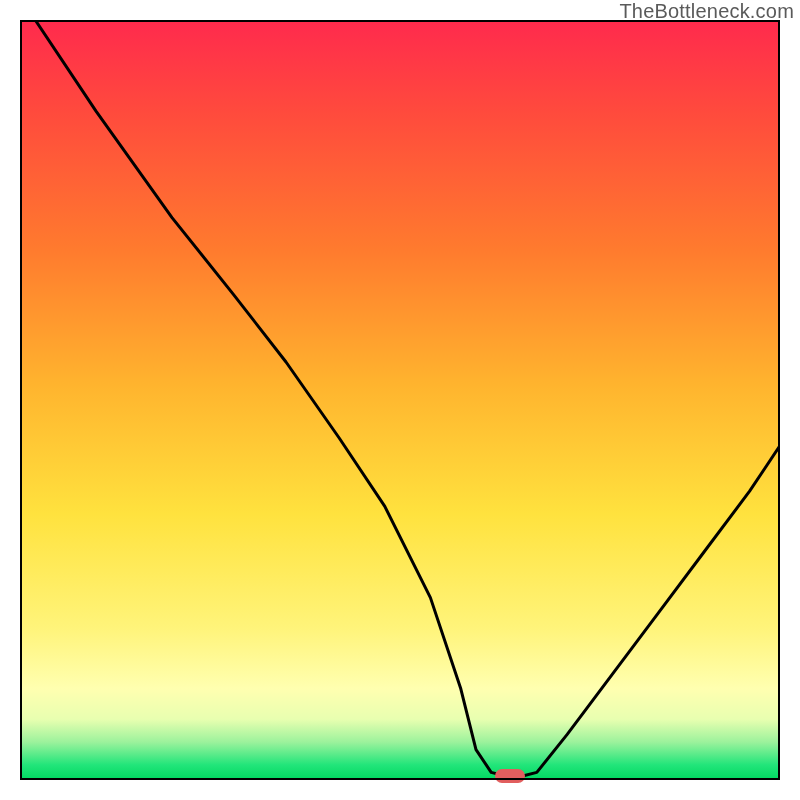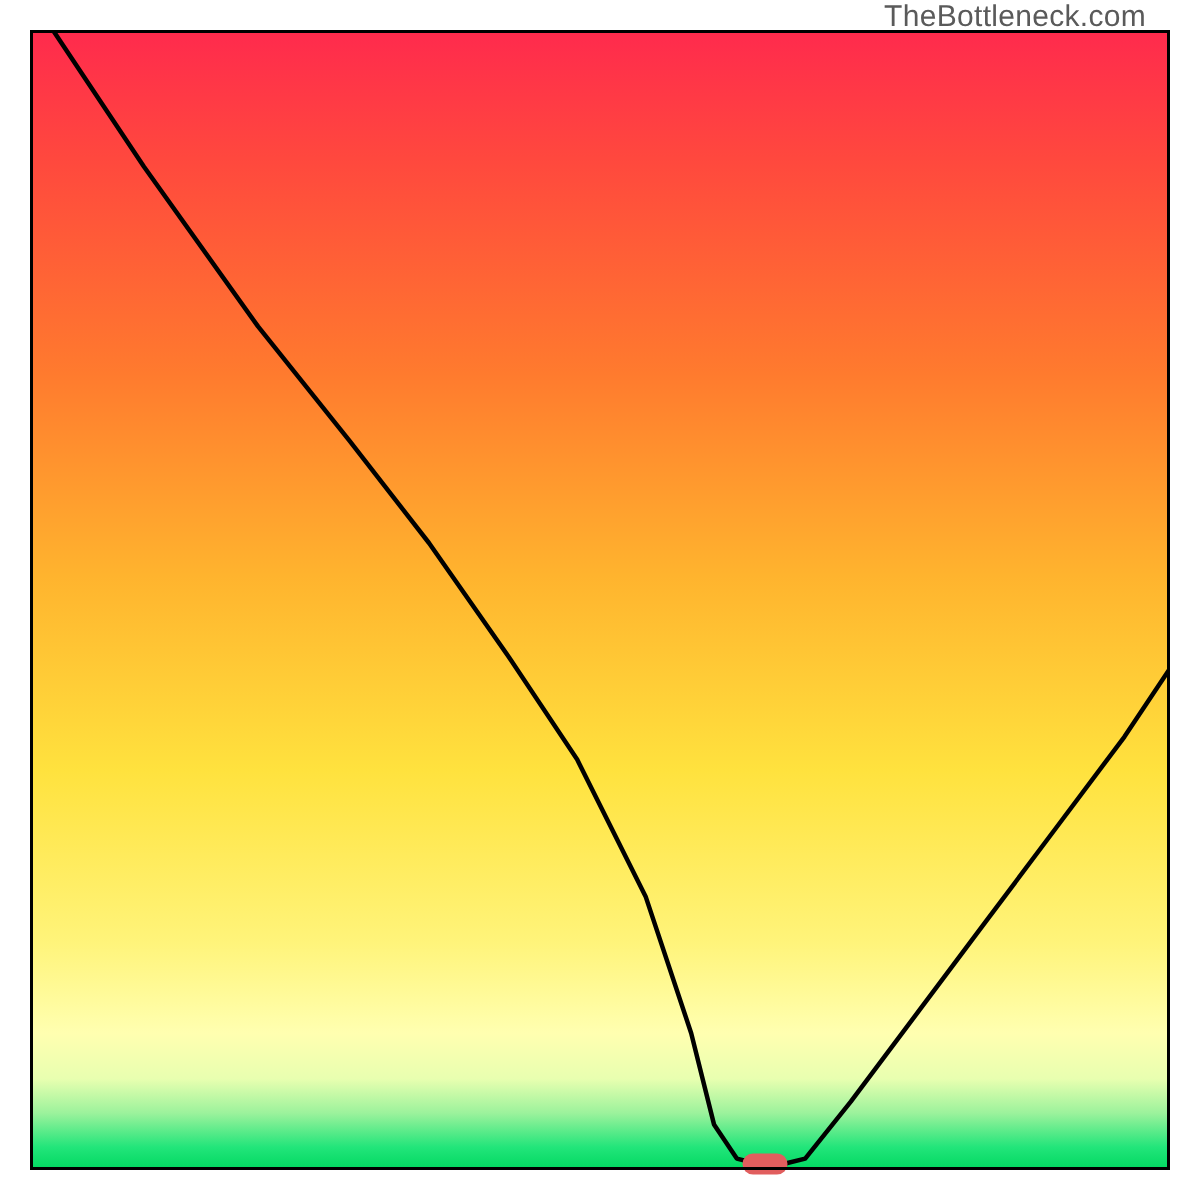--- a/index.html
+++ b/index.html
@@ -59,21 +59,21 @@
   .curve {
     position: absolute;
     left: 20px;
     top: 20px;
     width: 760px;
     height: 760px;
   }
   .watermark {
     position: absolute;
     top: 0px;
-    right: 36px;
+    right: 6px;
     color: #5a5a5a;
     font-size: 20px;
     letter-spacing: 0.2px;
   }
 </style>
 </head>
 <body>
 
 <div class="canvas">
 

